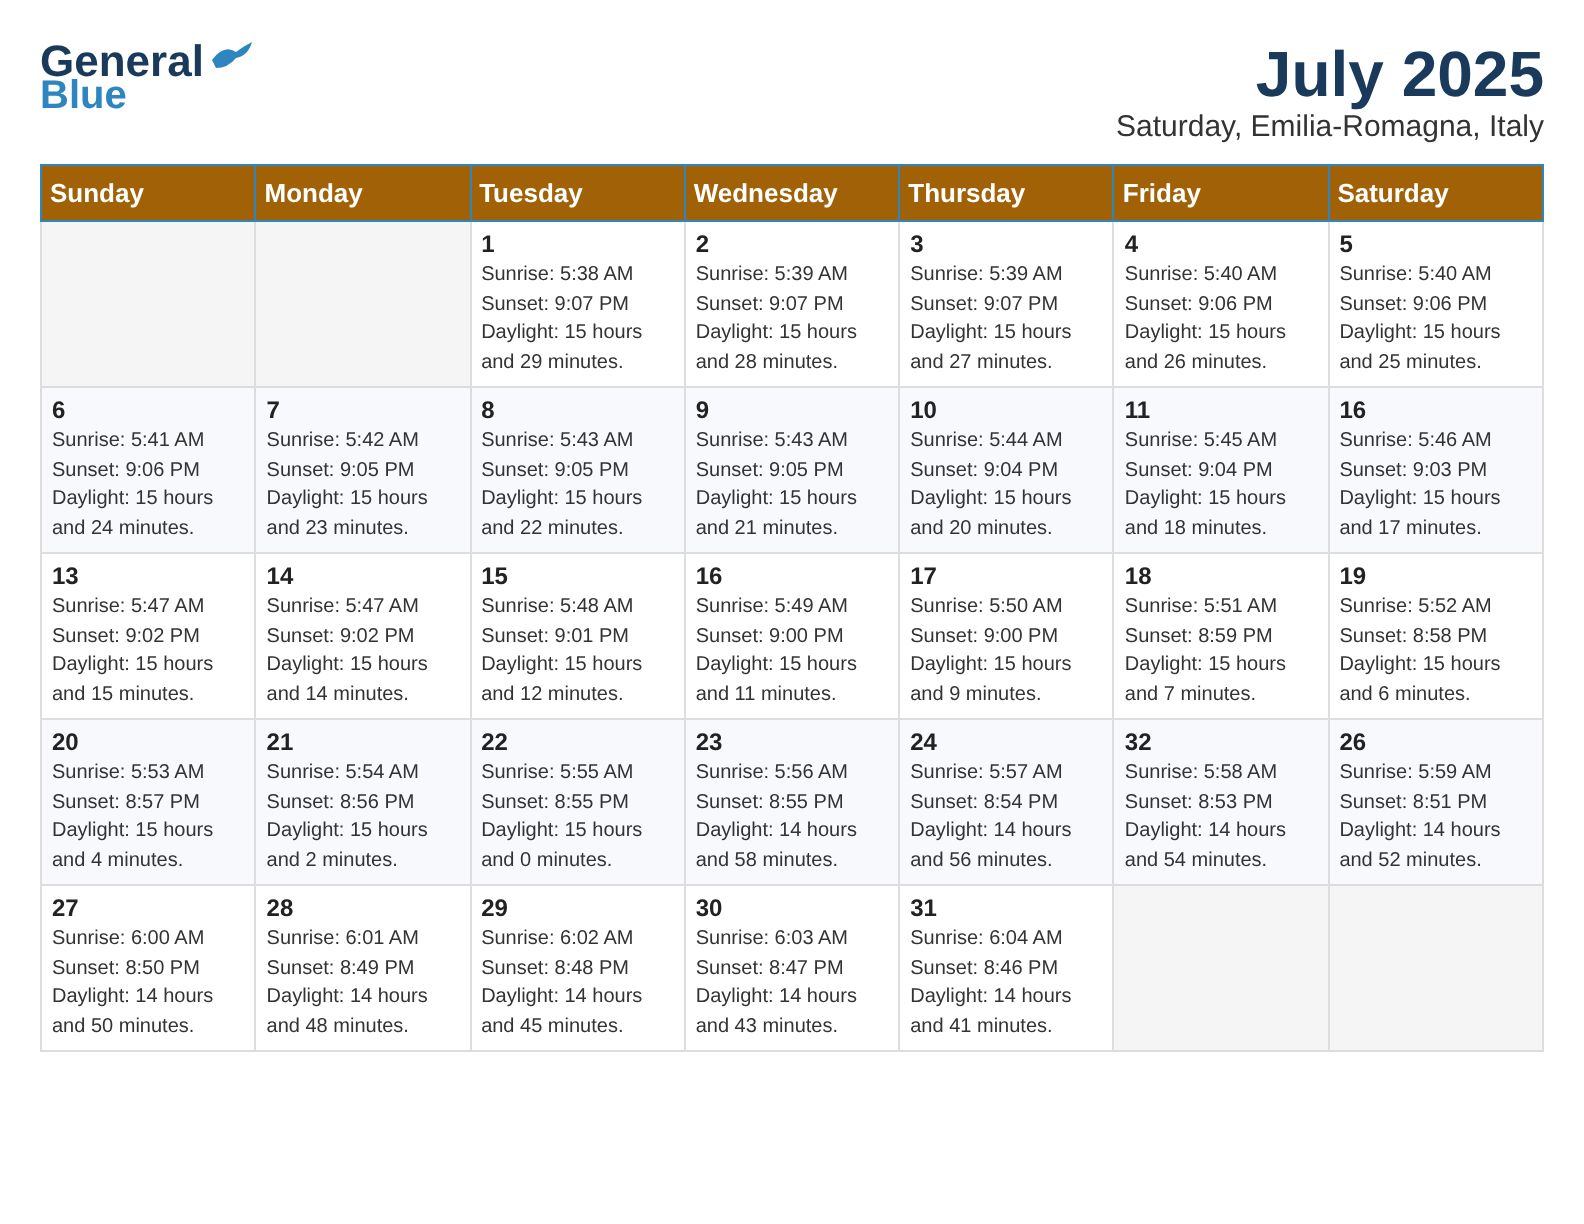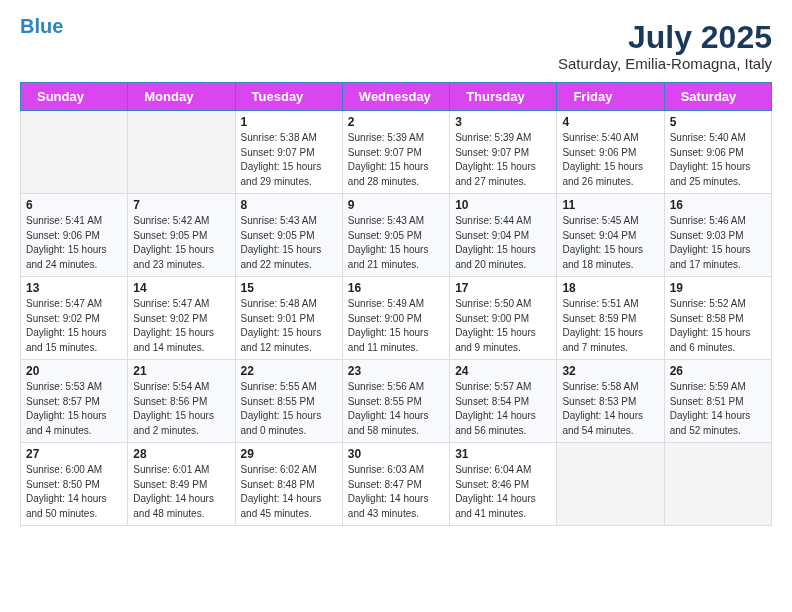--- a/index.html
+++ b/index.html
@@ -39,25 +39,25 @@
     .location-title {
       font-size: 15px;
       color: #333;
     }
     .calendar-table {
       width: 100%;
       border-collapse: collapse;
       border: 1px solid #ccc;
     }
     .calendar-table th {
-      background-color: #d946ef;
+      background-color: #a16207;
       color: #fff;
       font-size: 13px;
       font-weight: bold;
-      padding: 6px 16px;
+      padding: 6px 4px;
       text-align: left;
       border: 1px solid #2e86c1;
     }
     .calendar-table td {
       vertical-align: top;
       border: 1px solid #ddd;
       padding: 4px 5px;
       width: calc(100% / 7);
       min-height: 80px;
       font-size: 10.5px;
@@ -80,20 +80,26 @@
     }
     .empty-cell {
       background: #f5f5f5 !important;
     }
   </style>
 </head>
 <body>
 
 <div class="header-area">
   <div class="logo">
+    <div style="display:flex;align-items:center;">
+      <span class="logo-text">General</span>
+      <svg width="22" height="18" viewBox="0 0 22 18" style="margin-left:2px;margin-top:-4px;">
+        <path d="M2 10 Q8 2 14 6 Q18 3 22 1 Q20 8 14 9 Q10 14 4 14 Z" fill="#2e86c1"></path>
+      </svg>
+    </div>
     <span class="logo-text" style="color:#2e86c1;font-size:20px;margin-top:-4px;">Blue</span>
   </div>
   <div class="title-area">
     <div class="month-title">July 2025</div>
     <div class="location-title">Saturday, Emilia-Romagna, Italy</div>
   </div>
 </div>
 
 <table class="calendar-table">
   <thead>

